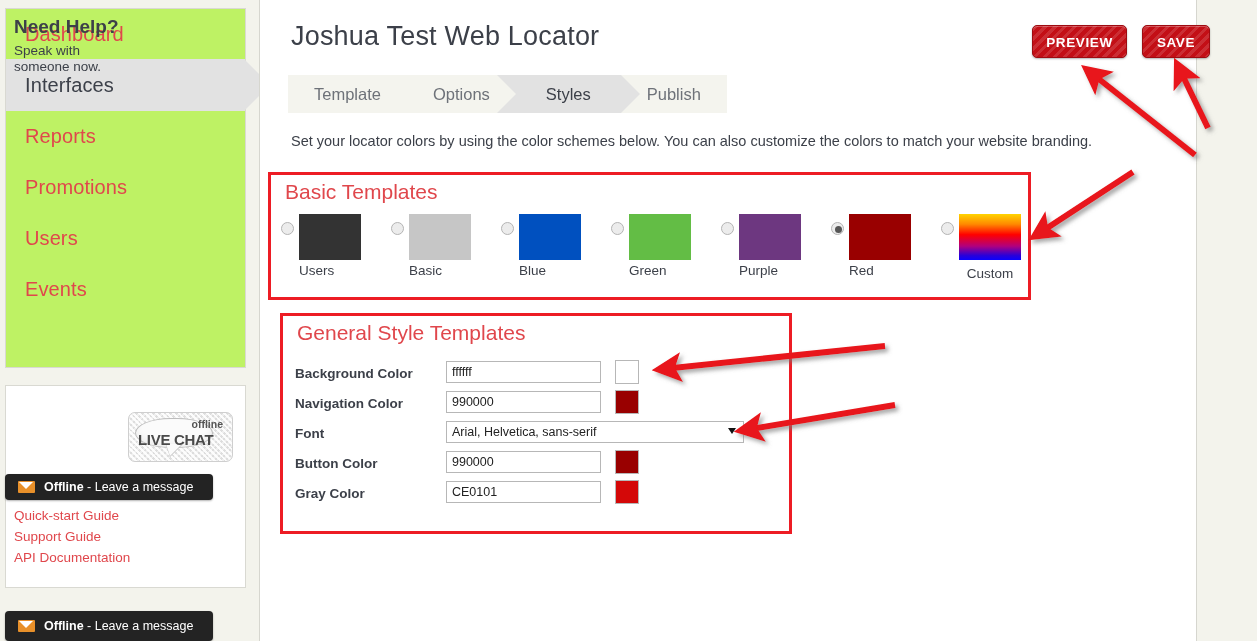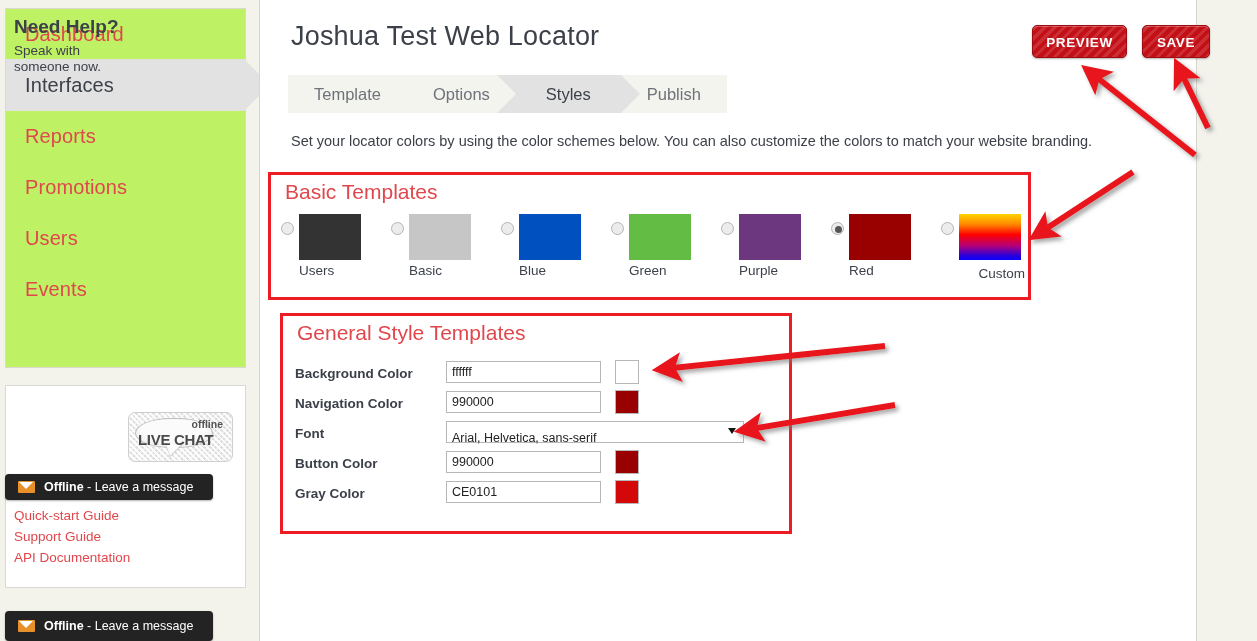--- a/index.html
+++ b/index.html
@@ -157,41 +157,41 @@
   }
   .radio.sel::after {
     content: ""; position: absolute; left: 3px; top: 3px;
     width: 7px; height: 7px; border-radius: 50%; background: #565656;
   }
   .sw-color { position: absolute; left: 18px; top: 0; width: 62px; height: 46px; }
   .sw-label {
     position: absolute; left: 18px; top: 49px; width: 70px; text-align: left;
     font-size: 13.5px; color: #3c4049;
   }
-  .sw-item.custom .sw-label { text-align: right; left: 14px; top: 52px; width: 70px; }
+  .sw-item.custom .sw-label { text-align: center; left: 14px; top: 52px; width: 70px; }
   .sw-item.custom .sw-color {
     background: linear-gradient(to bottom, #ffd400 0%, #ff8a00 22%, #ff0000 45%, #b1007e 70%, #2a00d8 90%, #0b00ff 100%);
   }
 
   
   .form { position: absolute; left: 12px; top: 45px; }
   .frow { position: relative; height: 30px; margin-bottom: 0; }
   .flabel {
     position: absolute; left: 0; top: 5px; font-size: 13.5px;
     font-weight: bold; color: #3c4049; white-space: nowrap;
   }
   .finput {
     position: absolute; left: 151px; top: 0; width: 155px; height: 22px;
     border: 1px solid #b7b7b7; background: #fff; font-size: 12.5px;
     color: #222; padding: 0 5px; font-family: "Liberation Sans", sans-serif;
   }
   .fselect {
     position: absolute; left: 151px; top: 0; width: 298px; height: 22px;
     border: 1px solid #b7b7b7; background: #fff; font-size: 12.5px;
-    color: #222; padding: 6px 5px; line-height: 20px;
+    color: #222; padding: 0 5px; line-height: 20px;
   }
   .fselect .caret {
     position: absolute; right: 7px; top: 6px; width: 0; height: 0;
     border-left: 4px solid transparent; border-right: 4px solid transparent;
     border-top: 6px solid #111;
   }
   .fchip {
     position: absolute; left: 320px; top: -1px; width: 24px; height: 24px;
     border: 1px solid #b7b7b7;
   }

